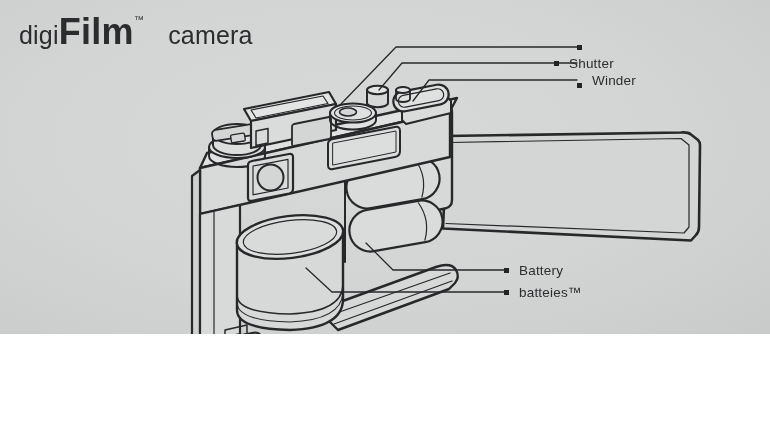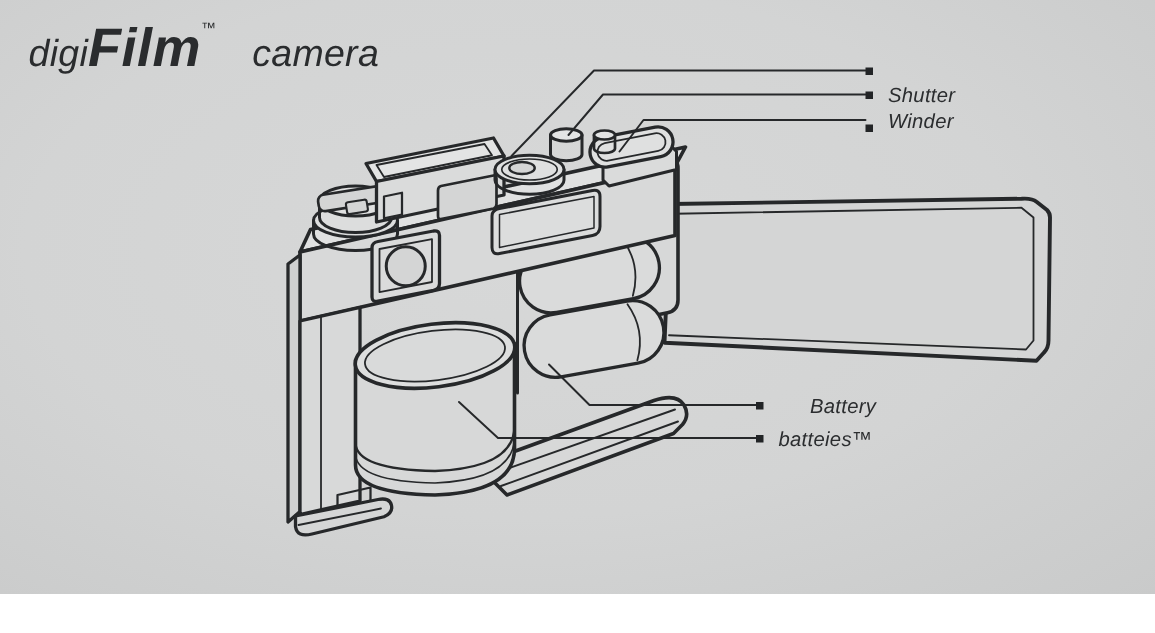--- a/index.html
+++ b/index.html
@@ -1,21 +1,20 @@
 <!DOCTYPE html>
 <html><head>
 <meta charset="utf-8">
 <style>
   html,body{margin:0;padding:0;}
   .stage{
-    position:relative;width:770px;height:396px;overflow:hidden;
+    position:relative;width:770px;height:334px;overflow:hidden;
     background:radial-gradient(ellipse at 45% 42%, #d7d8d8 0%, #d3d4d4 55%, #c9caca 100%);
     font-family:"Liberation Sans", sans-serif;
     color:#2a2c2e;
-    font-style:italic;
   }
   .title{
     position:absolute;left:19px;top:11px;
     display:flex;align-items:baseline;
     color:#2a2c2e;letter-spacing:.2px;
   }
   .title .t-light{font-size:25px;font-weight:400;}
   .title .t-bold{font-size:36px;font-weight:700;letter-spacing:.3px;}
   .title .t-tm{font-size:10px;font-weight:400;align-self:flex-start;margin-top:3px;}
   .title .t-suffix{margin-left:24px;}
@@ -160,29 +159,29 @@
   <header class="title">
     <span class="t-light">digi</span>
     <span class="t-bold">Film</span>
     <span class="t-tm">™</span>
     <span class="t-light t-suffix">camera</span>
   </header>
 
   <div class="callout" style="left:577px;top:39px;">
     <span class="bullet"></span>
   </div>
-  <div class="callout" style="left:577px;top:55px;">
+  <div class="callout" style="left:554px;top:55px;">
     <span class="bullet"></span>
     <span>Shutter</span>
   </div>
   <div class="callout" style="left:577px;top:72px;align-items:flex-end;">
     <span class="bullet"></span>
     <span>Winder</span>
   </div>
-  <div class="callout" style="left:504px;top:262px;gap:21px;">
+  <div class="callout" style="left:504px;top:262px;">
     <span class="bullet"></span>
     <span>Battery</span>
   </div>
   <div class="callout" style="left:504px;top:284px;">
     <span class="bullet"></span>
     <span>batteies™</span>
   </div>
 
 
 </div>

